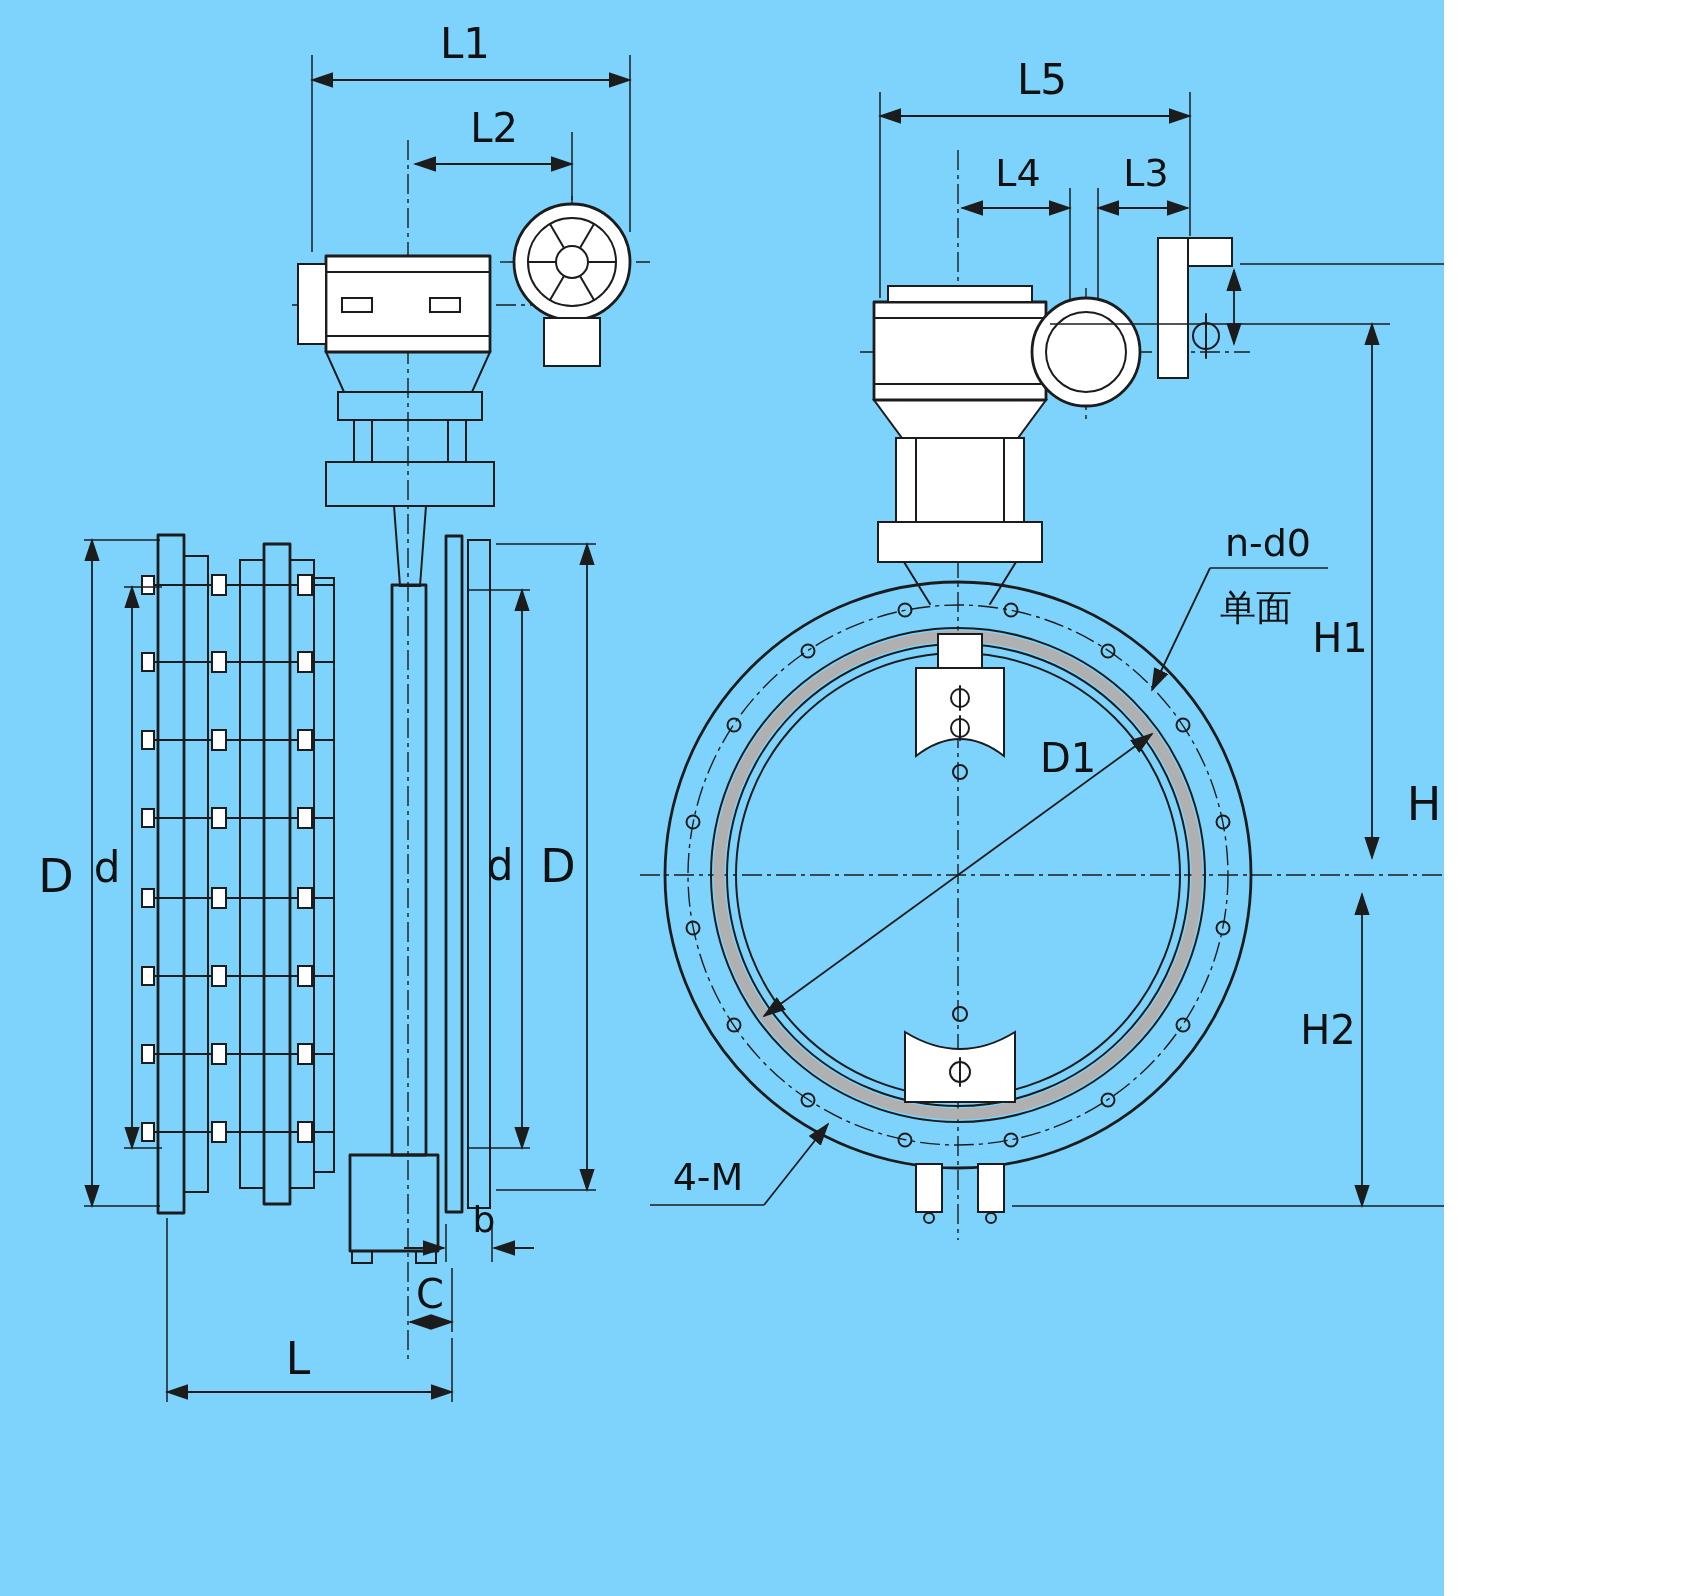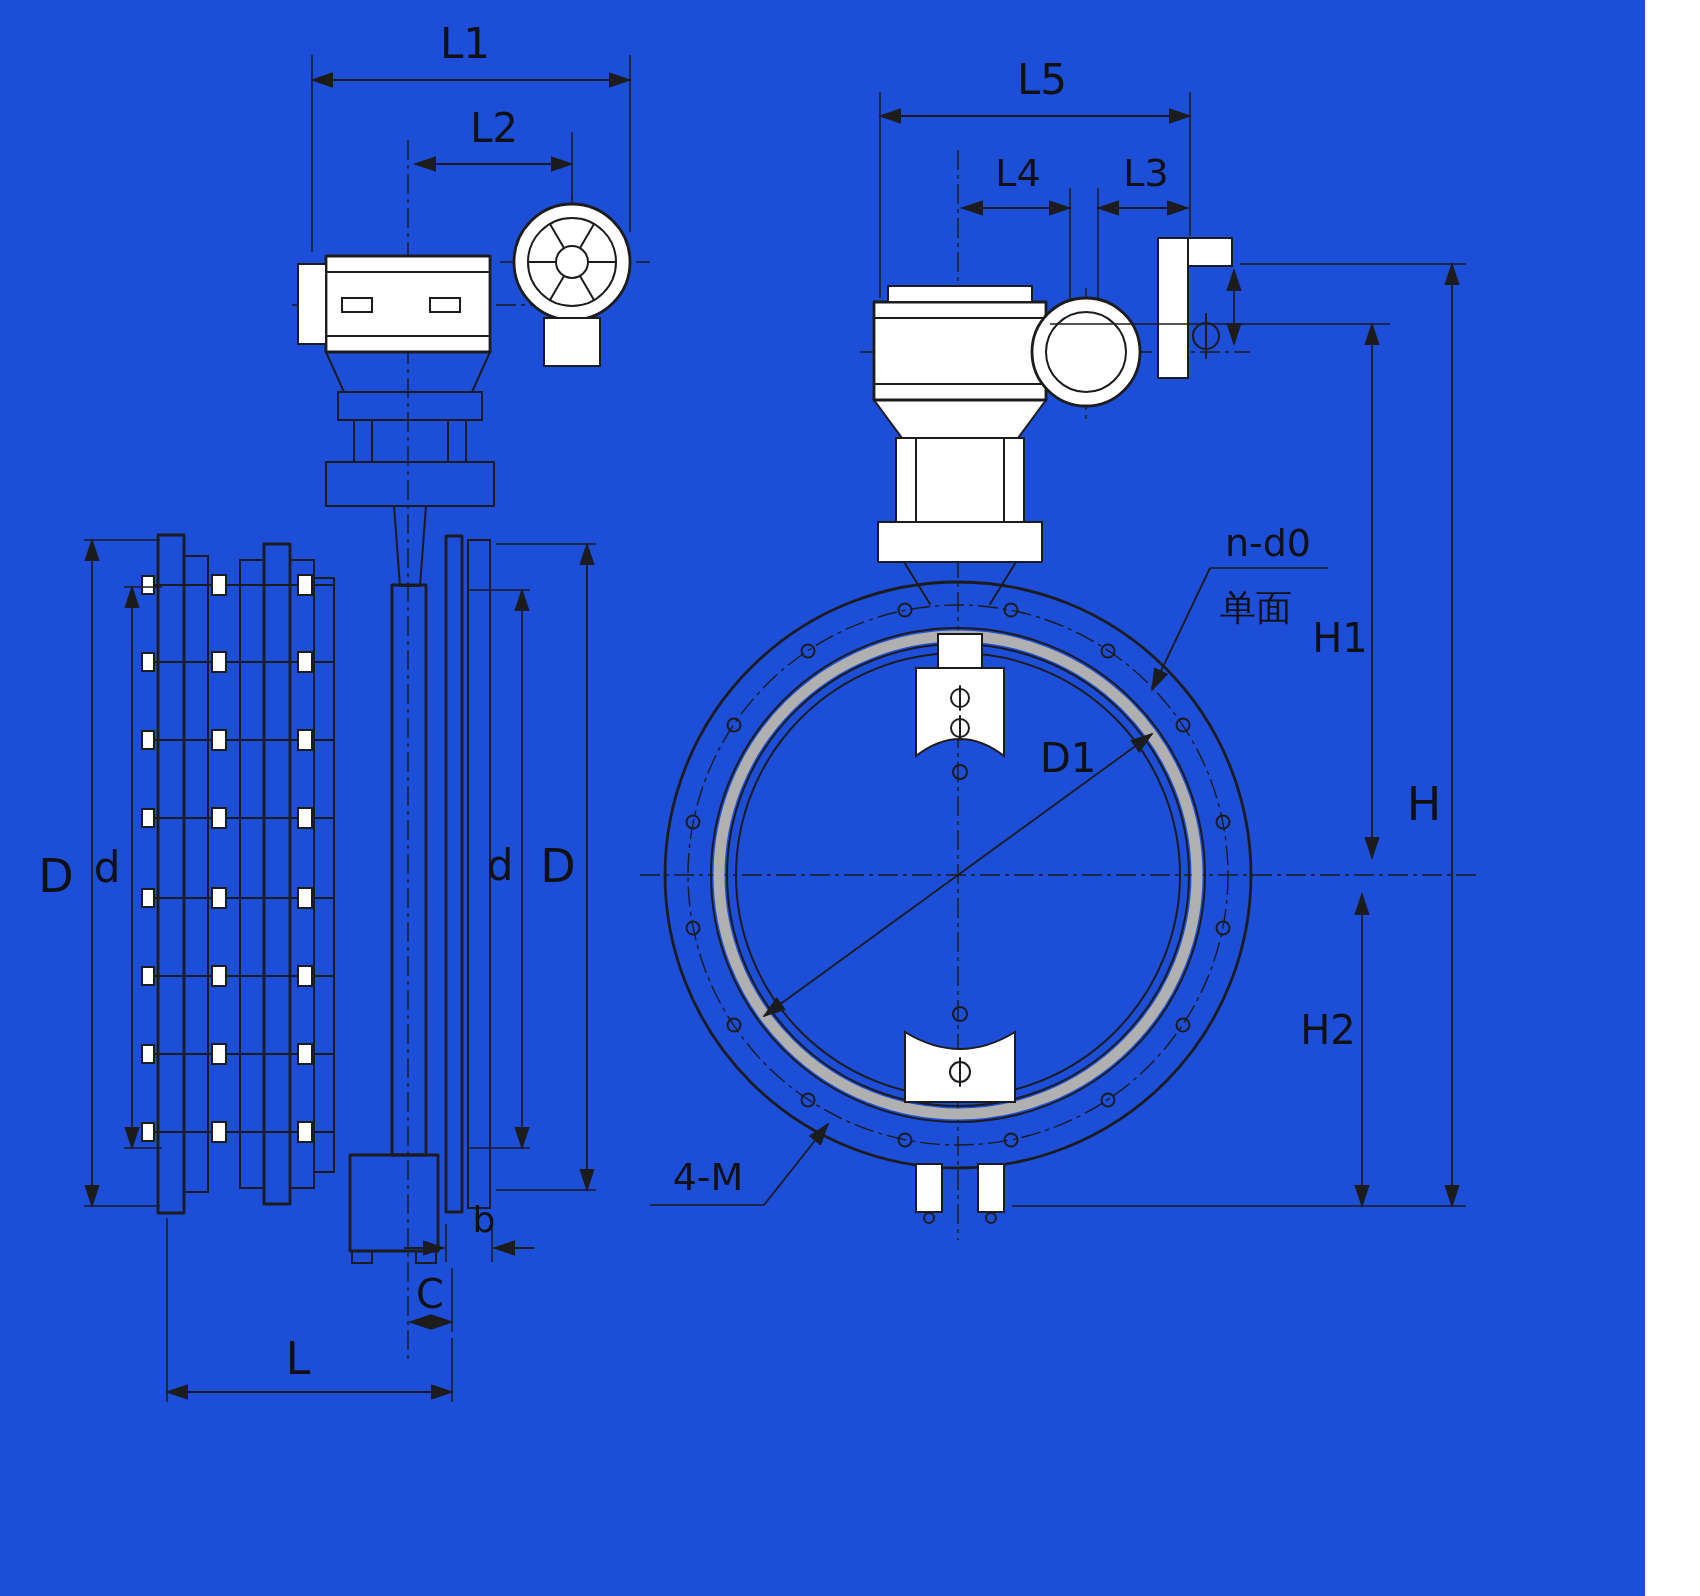--- a/index.html
+++ b/index.html
@@ -1,16 +1,16 @@
 <!DOCTYPE html>
 <html><head>
 <meta charset="utf-8">
 <style>
   html,body{margin:0;padding:0;background:#ffffff;}
-  .canvas{position:relative;width:1645px;height:1596px;background:#1d4ed8;overflow:hidden;}
+  .canvas{position:relative;width:1444px;height:1596px;background:#7dd3fc;overflow:hidden;}
   svg{display:block;}
   .outline{stroke:#1c1c1c;fill:none;stroke-width:2.8;stroke-linecap:round;stroke-linejoin:round;}
   .detail{stroke:#1c1c1c;fill:none;stroke-width:2;stroke-linecap:round;}
   .fillw{fill:#ffffff;}
   .cl{stroke:#1c1c1c;stroke-width:1.4;stroke-dasharray:20 5 4 5;fill:none;}
   .dim{stroke:#1c1c1c;stroke-width:1.8;fill:none;}
   .ext{stroke:#1c1c1c;stroke-width:1.5;fill:none;}
   .lbl{font-family:"DejaVu Sans",sans-serif;fill:#111;}
 </style>
 </head>

